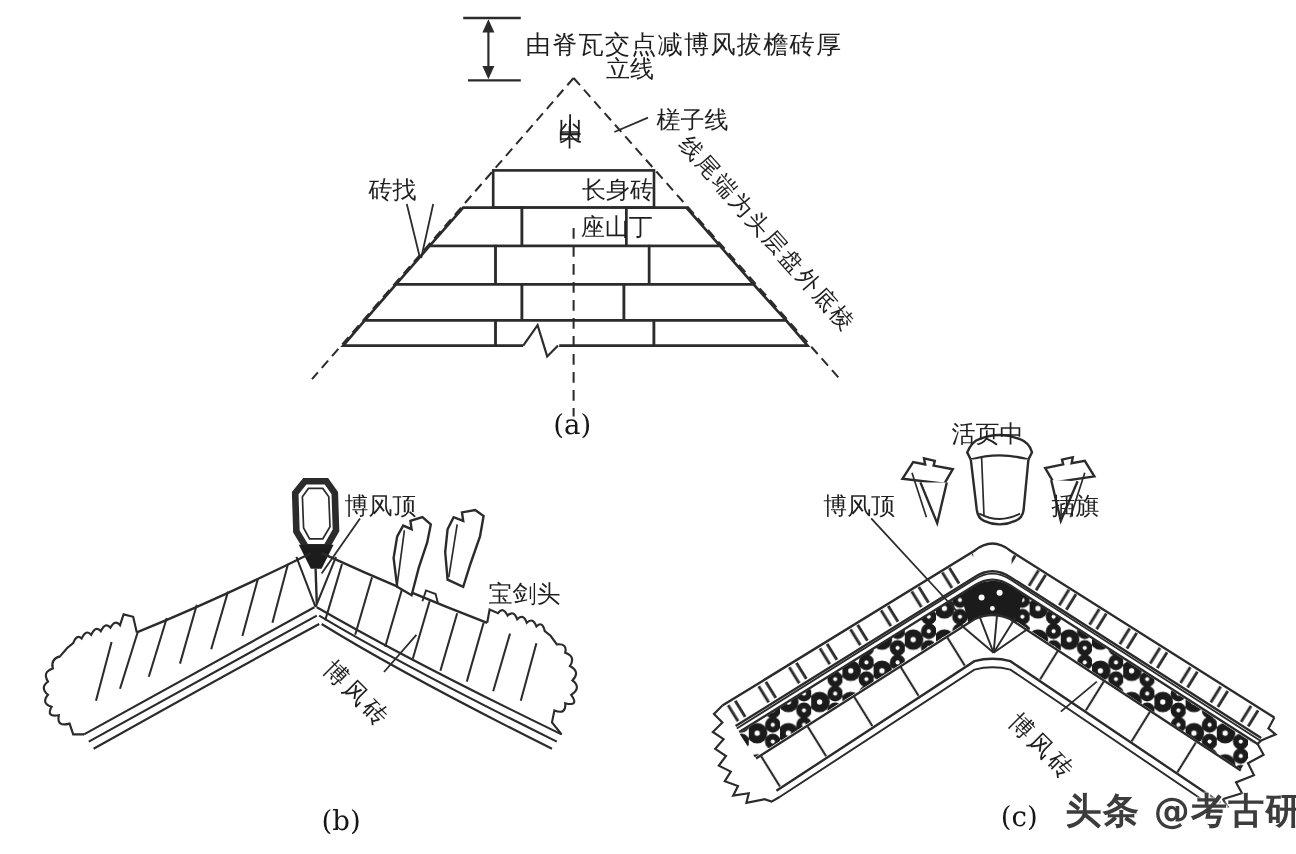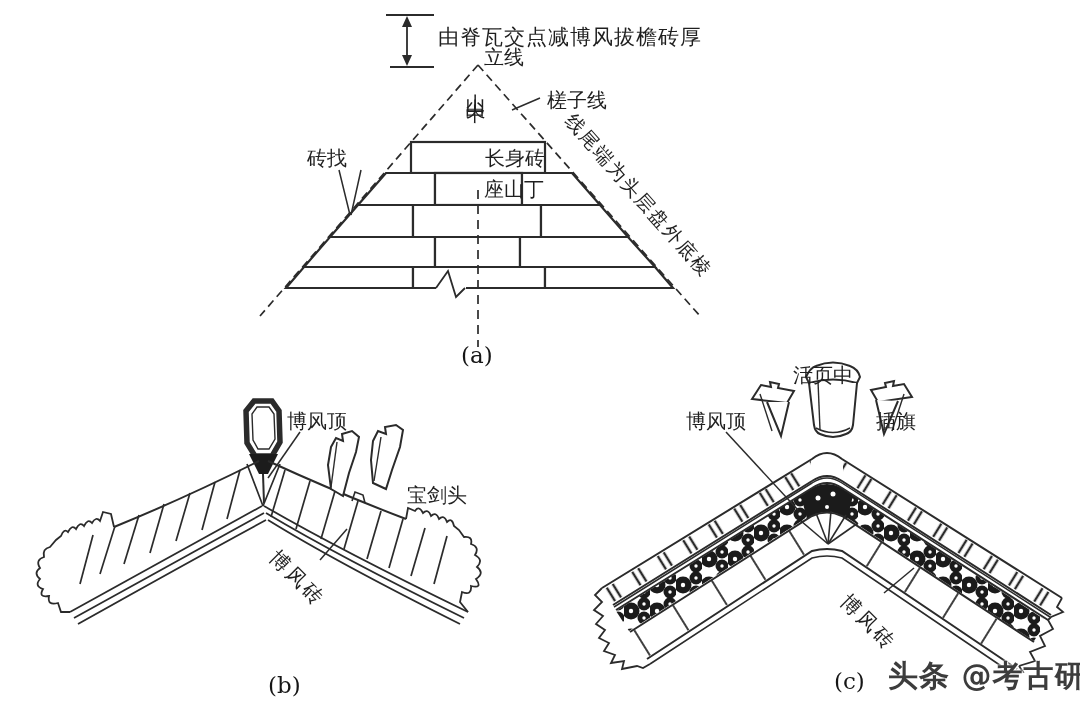--- a/index.html
+++ b/index.html
@@ -209,35 +209,35 @@
 
       <path stroke-width="1.8" d="M602,588 L595,595 L602,602 L594,610 L603,616 L596,624 L605,630 L599,638 L609,643 L604,651 L615,655 L611,663 L624,661 L622,669 L637,666 L643,668 L650,664"></path>
       <path stroke-width="1.8" d="M1062,598 L1057,607 L1063,612 L1051,617 L1048,620 L1053,629 L1040,636 L1045,646 L1030,652 L1035,661 L1019,666 L1023,672 L1013,674"></path>
 
       <line x1="726" y1="432" x2="798" y2="510" stroke-width="1.5"></line>
       <line x1="884" y1="593" x2="914" y2="568" stroke-width="1.5"></line>
     </g>
   </svg>
 
   <div class="label" style="left:438px;top:25px;font-size:21px;letter-spacing:1px">由脊瓦交点减博风拔檐砖厚</div>
-  <div class="label" style="left:484px;top:46px">立线</div>
+  <div class="label" style="left:505px;top:46px">立线</div>
   <div class="label vert" style="left:464px;top:78px">山尖中</div>
   <div class="label" style="left:547px;top:89px">槎子线</div>
   <div class="label small rot48" style="left:577px;top:110px">线尾端为头层盘外底棱</div>
   <div class="label" style="left:307px;top:147px">砖找</div>
   <div class="label center" style="left:411px;top:147px;width:134px">长身砖</div>
   <div class="label center" style="left:435px;top:178px;width:109px">座山丁</div>
   <div class="label caption" style="left:461px;top:342px">(a)</div>
 
   <div class="label" style="left:287px;top:410px">博风顶</div>
   <div class="label" style="left:407px;top:484px">宝剑头</div>
   <div class="label rot45" style="left:281px;top:546px">博风砖</div>
   <div class="label caption" style="left:268px;top:672px">(b)</div>
 
-  <div class="label" style="left:793px;top:364px">活页中</div>
+  <div class="label" style="left:793px;top:350px">活页中</div>
   <div class="label" style="left:686px;top:410px">博风顶</div>
   <div class="label" style="left:876px;top:410px">插旗</div>
   <div class="label rot45" style="left:852px;top:590px">博风砖</div>
   <div class="label caption" style="left:834px;top:668px">(c)</div>
 
   <div class="watermark" style="left:852px;top:656px">头条 @考古研史</div>
 
 </div>
 
 </body></html>

